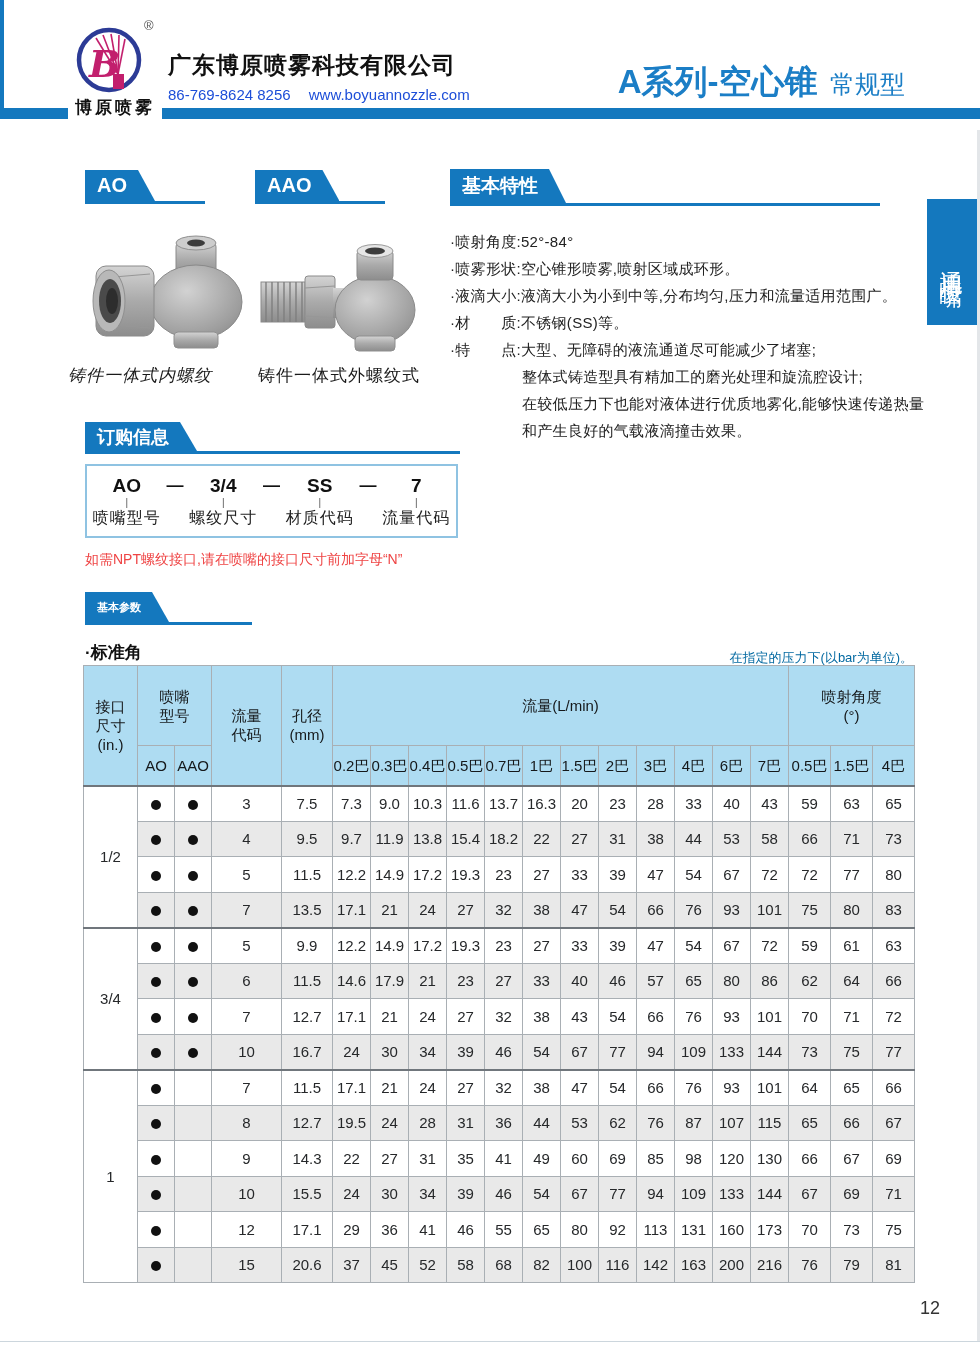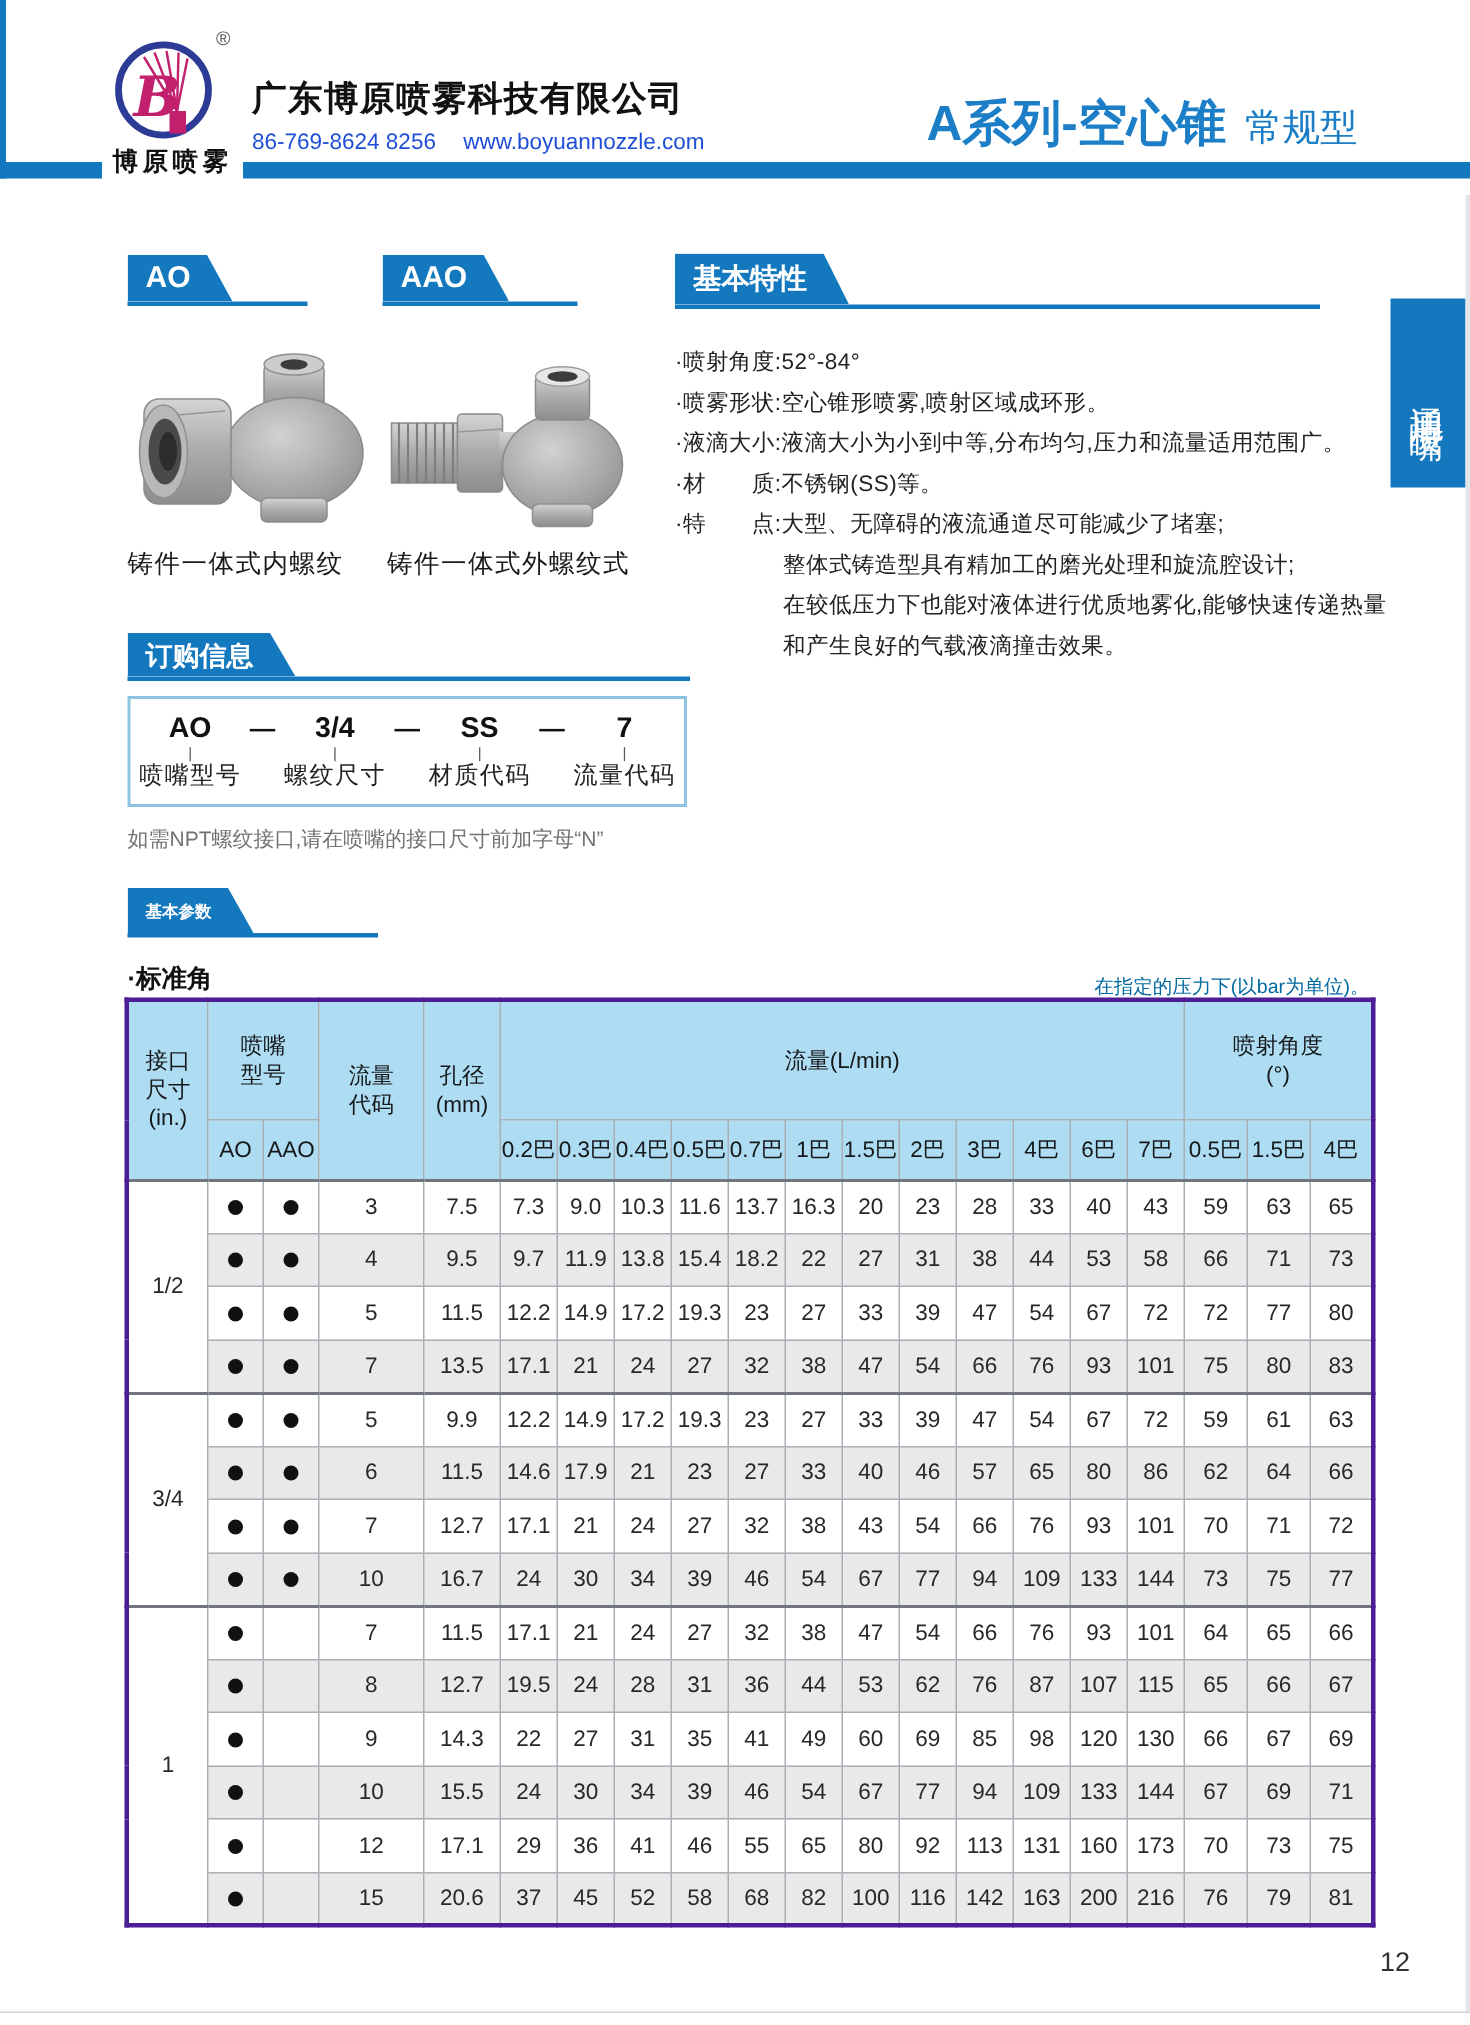--- a/index.html
+++ b/index.html
@@ -38,27 +38,27 @@
   .right-edge{position:absolute;right:0;top:130px;width:3px;height:1212px;background:#e3e6e9;}
   .bottom-rule{position:absolute;left:0;top:1341px;width:100%;height:1px;background:#ccd6dd;}
   
   .order-box{position:absolute;left:85px;top:464px;width:373px;height:74px;border:2px solid #8FC3E2;
              display:flex;justify-content:center;align-items:flex-start;padding-top:9px;box-sizing:border-box;}
   .order-part{width:86px;text-align:center;}
   .order-code{font-size:19px;font-weight:bold;color:#111;line-height:22px;}
   .order-tick{font-size:10px;color:#555;line-height:11px;}
   .order-label{font-size:16px;color:#222;line-height:20px;letter-spacing:1px;}
   .order-sep{width:18px;text-align:center;font-size:17px;font-weight:bold;line-height:22px;color:#111;}
-  .order-note{position:absolute;left:85px;top:551px;font-size:14px;color:#737373;}
+  .order-note{position:absolute;left:85px;top:551px;font-size:14px;color:#ef4444;}
   
   .param-subtitle{position:absolute;left:85px;top:641px;font-size:17px;font-weight:bold;color:#111;}
   .pressure-note{position:absolute;right:67px;top:649px;font-size:13px;color:#0369a1;}
   
   .spec-table{position:absolute;left:83px;top:665px;border-collapse:collapse;table-layout:fixed;
-              border:3px solid #4c1d95;}
+              border:1px solid #4c1d95;}
   .spec-table th,.spec-table td{border:1px solid #a9afb4;text-align:center;vertical-align:middle;
               padding:0;font-weight:normal;}
   .spec-table thead th{background:#AEDCF2;font-size:15px;color:#15181a;line-height:19px;}
   .spec-table tbody td{font-size:15px;color:#26282a;}
   .spec-table tbody tr{height:35.5px;}
   .spec-table tr.h1{height:80px;}
   .spec-table tr.h2{height:40px;}
   .spec-table tbody tr.alt td{background:#E9E9E9;}
   .spec-table tbody td.size-cell{background:#fff !important;font-size:15px;}
   .spec-table tbody tr.group-start td{border-top:2px solid #70767c;}
@@ -131,21 +131,21 @@
       <ellipse cx="110" cy="70" rx="46" ry="37" fill="url(#ball)" stroke="#8a8a8a"></ellipse>
       <rect x="88" y="100" width="44" height="16" rx="4" fill="url(#met)" stroke="#8f8f8f"></rect>
       <rect x="10" y="34" width="58" height="70" rx="10" fill="url(#met)" stroke="#8a8a8a"></rect>
       <line x1="16" y1="46" x2="64" y2="42" stroke="#979797"></line>
       <line x1="16" y1="92" x2="64" y2="96" stroke="#979797"></line>
       <ellipse cx="23" cy="69" rx="16" ry="31" fill="#b8b8b8" stroke="#8f8f8f"></ellipse>
       <ellipse cx="24" cy="69" rx="11" ry="22" fill="#4a4a4a"></ellipse>
       <ellipse cx="26" cy="69" rx="6" ry="13" fill="#2d2d2d"></ellipse>
     </svg>
   </div>
-  <div class="product-caption" style="left:85px;top:364px;">铸件一体式内螺纹</div>
+  <div class="product-caption" style="left:68px;top:364px;font-style:italic;">铸件一体式内螺纹</div>
 
   <div class="section-head" style="left:255px;top:170px;width:130px;height:31px;">
     <span class="tab" style="font-size:20px;">AAO</span>
   </div>
   <div class="nozzle" style="left:255px;top:238px;">
     <svg width="168" height="118" viewBox="0 0 168 118">
       <rect x="6" y="44" width="44" height="40" fill="url(#met)" stroke="#8a8a8a"></rect>
       <g stroke="#7e7e7e" stroke-width="1.4">
         <line x1="11" y1="44" x2="11" y2="84"></line>
           <line x1="17" y1="44" x2="17" y2="84"></line>

